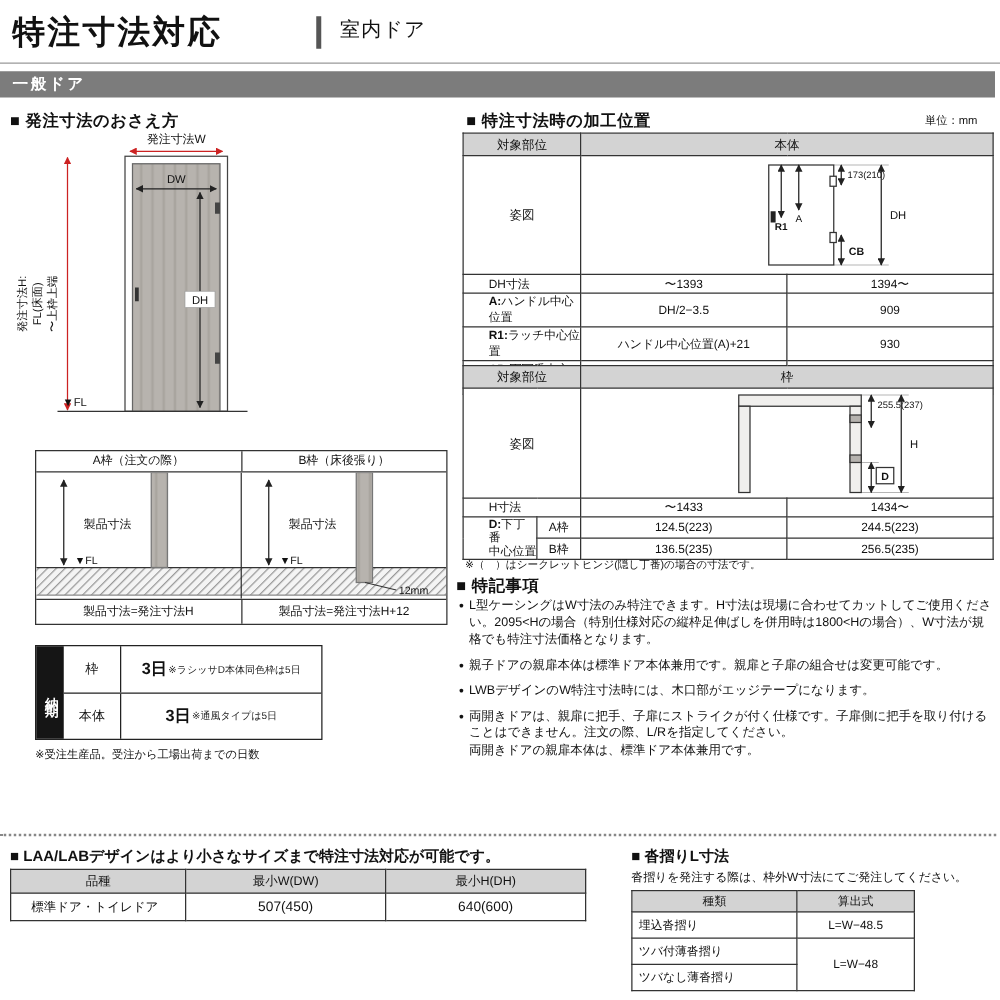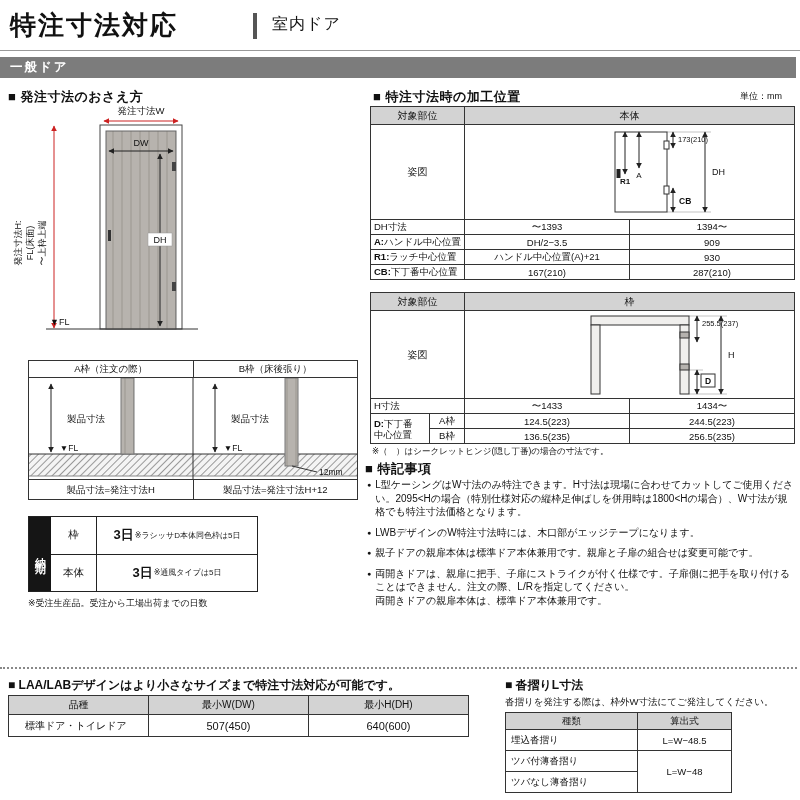--- a/index.html
+++ b/index.html
@@ -34,21 +34,21 @@
   .dl-row + .dl-row { border-top:1px solid #222; }
   .dl-part { width:46px; border-right:1px solid #222; display:flex; align-items:center; justify-content:center; font-size:10.5px; }
   .dl-val { flex:1; display:flex; flex-direction:row; align-items:center; justify-content:center; gap:1px; }
   .dl-days { font-size:13px; font-weight:bold; line-height:1.05; }
   .dl-note { font-size:8px; color:#222; }
 
   table.spec { border-collapse:collapse; table-layout:fixed; background:#fff; }
   table.spec th, table.spec td { border:1px solid #333; font-weight:normal; overflow:hidden; }
   table.spec th.gh { background:#d3d3d3; font-size:10px; text-align:center; height:18px; font-weight:normal; }
   td.figlbl { font-size:10px; text-align:center; }
-  td.lbl { font-size:9.5px; padding-left:3px; height:15px; }
+  td.lbl { font-size:9.5px; padding-left:20px; height:15px; }
   td.val { font-size:9.5px; text-align:center; height:15px; }
   .bp { font-weight:bold; }
 
   .fineprint { font-size:8.5px; color:#111; }
 
   .note-item { display:flex; margin-bottom:7px; }
   .bullet { font-size:7px; margin:3px 4px 0 0; flex:none; }
   .note-text { font-size:10px; line-height:13.5px; white-space:pre-wrap; }
 
   .dotted-rule { width:797px; border-top:2px dotted #888; }
@@ -300,25 +300,25 @@
   <div class="abs fineprint" style="left:372px;top:446px;">※（　）はシークレットヒンジ(隠し丁番)の場合の寸法です。</div>
 
   <div class="abs sec-h" style="left:365px;top:460px;">■ 特記事項</div>
   <div class="abs" style="left:367px;top:478px;width:428px;">
     <div class="note-item">
       <span class="bullet">●</span>
       <span class="note-text">L型ケーシングはW寸法のみ特注できます。H寸法は現場に合わせてカットしてご使用ください。2095&lt;Hの場合（特別仕様対応の縦枠足伸ばしを併用時は1800&lt;Hの場合）、W寸法が規格でも特注寸法価格となります。</span>
     </div>
     <div class="note-item">
       <span class="bullet">●</span>
-      <span class="note-text">LWBデザインのW特注寸法時には、木口部がエッジテープになります。</span>
+      <span class="note-text">親子ドアの親扉本体は標準ドア本体兼用です。親扉と子扉の組合せは変更可能です。</span>
     </div>
     <div class="note-item">
       <span class="bullet">●</span>
-      <span class="note-text">親子ドアの親扉本体は標準ドア本体兼用です。親扉と子扉の組合せは変更可能です。</span>
+      <span class="note-text">LWBデザインのW特注寸法時には、木口部がエッジテープになります。</span>
     </div>
     <div class="note-item">
       <span class="bullet">●</span>
       <span class="note-text">両開きドアは、親扉に把手、子扉にストライクが付く仕様です。子扉側に把手を取り付けることはできません。注文の際、L/Rを指定してください。
 両開きドアの親扉本体は、標準ドア本体兼用です。</span>
     </div>
   </div>
 
   <div class="abs dotted-rule" style="left:0;top:667px;"></div>
 

